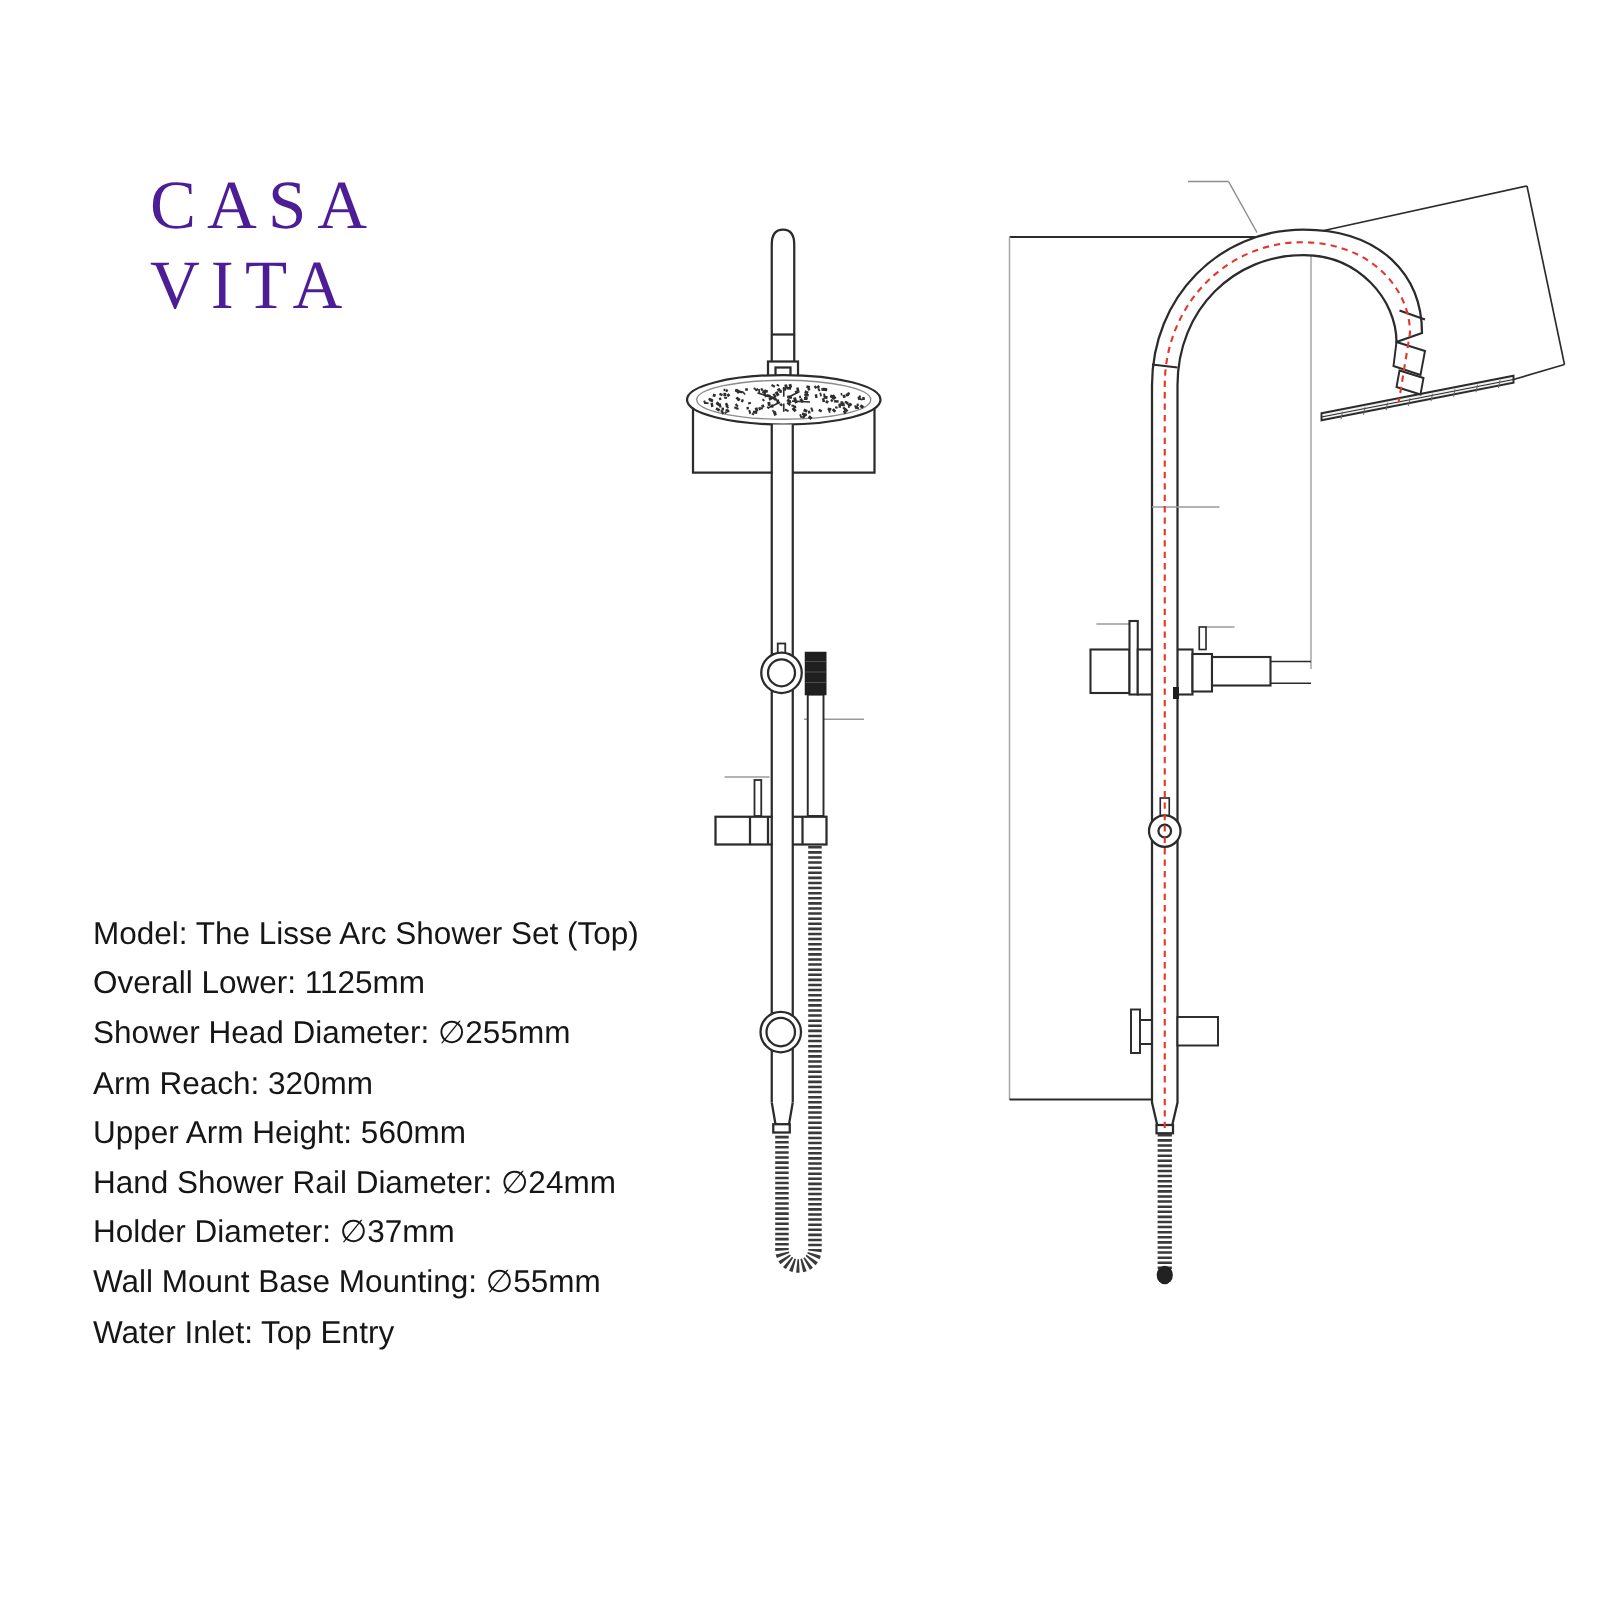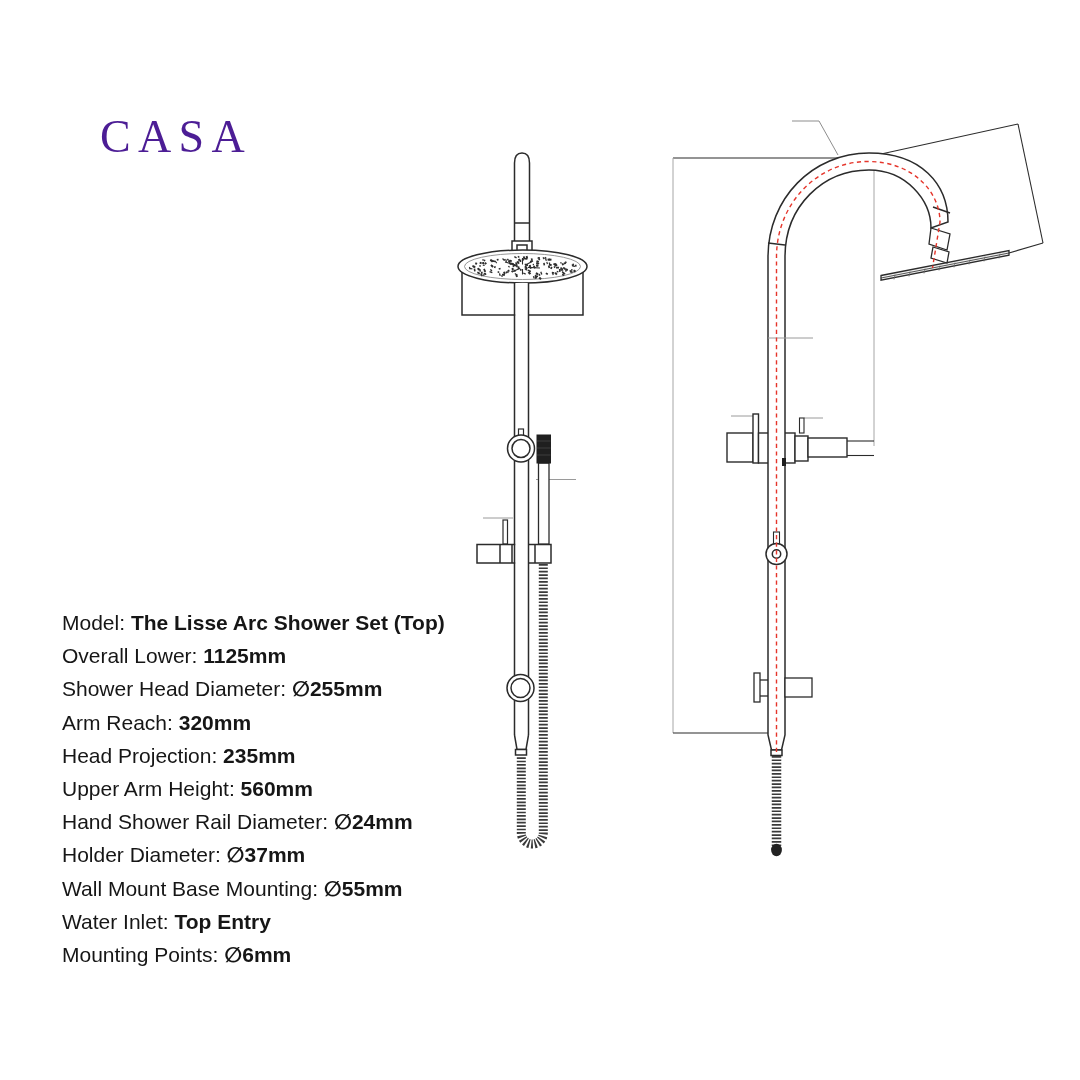--- a/index.html
+++ b/index.html
@@ -12,42 +12,41 @@
     font-family:"Liberation Serif","DejaVu Serif",serif;
     font-size:46px;line-height:53px;letter-spacing:0.16em;
     color:#4c1d95;font-weight:400;margin-left:32px;
   }
   .spec-panel{
     position:absolute;left:62px;top:606px;width:480px;
     font-size:21px;line-height:33.2px;color:#161616;
   }
   .spec-row{white-space:nowrap;}
   .spec-label{font-weight:400;}
-  .spec-value{font-weight:700;}
+  .spec-value{font-weight:400;}
   .drawing-layer{position:absolute;left:0;top:0;width:1080px;height:1080px;}
 </style>
 </head>
 <body>
 
 <div class="logo">
   <div>CASA</div>
+  <div>VITA</div>
 </div>
 
 <div class="spec-panel">
     <div class="spec-row"><span class="spec-label">Model: </span><span class="spec-value">The Lisse Arc Shower Set (Top)</span></div>
     <div class="spec-row"><span class="spec-label">Overall Lower: </span><span class="spec-value">1125mm</span></div>
     <div class="spec-row"><span class="spec-label">Shower Head Diameter: </span><span class="spec-value">∅255mm</span></div>
     <div class="spec-row"><span class="spec-label">Arm Reach: </span><span class="spec-value">320mm</span></div>
-    <div class="spec-row"><span class="spec-label">Head Projection: </span><span class="spec-value">235mm</span></div>
     <div class="spec-row"><span class="spec-label">Upper Arm Height: </span><span class="spec-value">560mm</span></div>
     <div class="spec-row"><span class="spec-label">Hand Shower Rail Diameter: </span><span class="spec-value">∅24mm</span></div>
     <div class="spec-row"><span class="spec-label">Holder Diameter: </span><span class="spec-value">∅37mm</span></div>
     <div class="spec-row"><span class="spec-label">Wall Mount Base Mounting: </span><span class="spec-value">∅55mm</span></div>
     <div class="spec-row"><span class="spec-label">Water Inlet: </span><span class="spec-value">Top Entry</span></div>
-    <div class="spec-row"><span class="spec-label">Mounting Points: </span><span class="spec-value">∅6mm</span></div>
   </div>
 
 <svg class="drawing-layer" viewBox="0 0 1080 1080" xmlns="http://www.w3.org/2000/svg">
 
   <g stroke="#2b2b2b" stroke-width="1.5" fill="none">
 
     <line x1="536" y1="479.5" x2="576" y2="479.5" stroke="#9a9a9a" stroke-width="1"></line>
     <line x1="483" y1="518" x2="513" y2="518" stroke="#9a9a9a" stroke-width="1"></line>
 
     <g>

